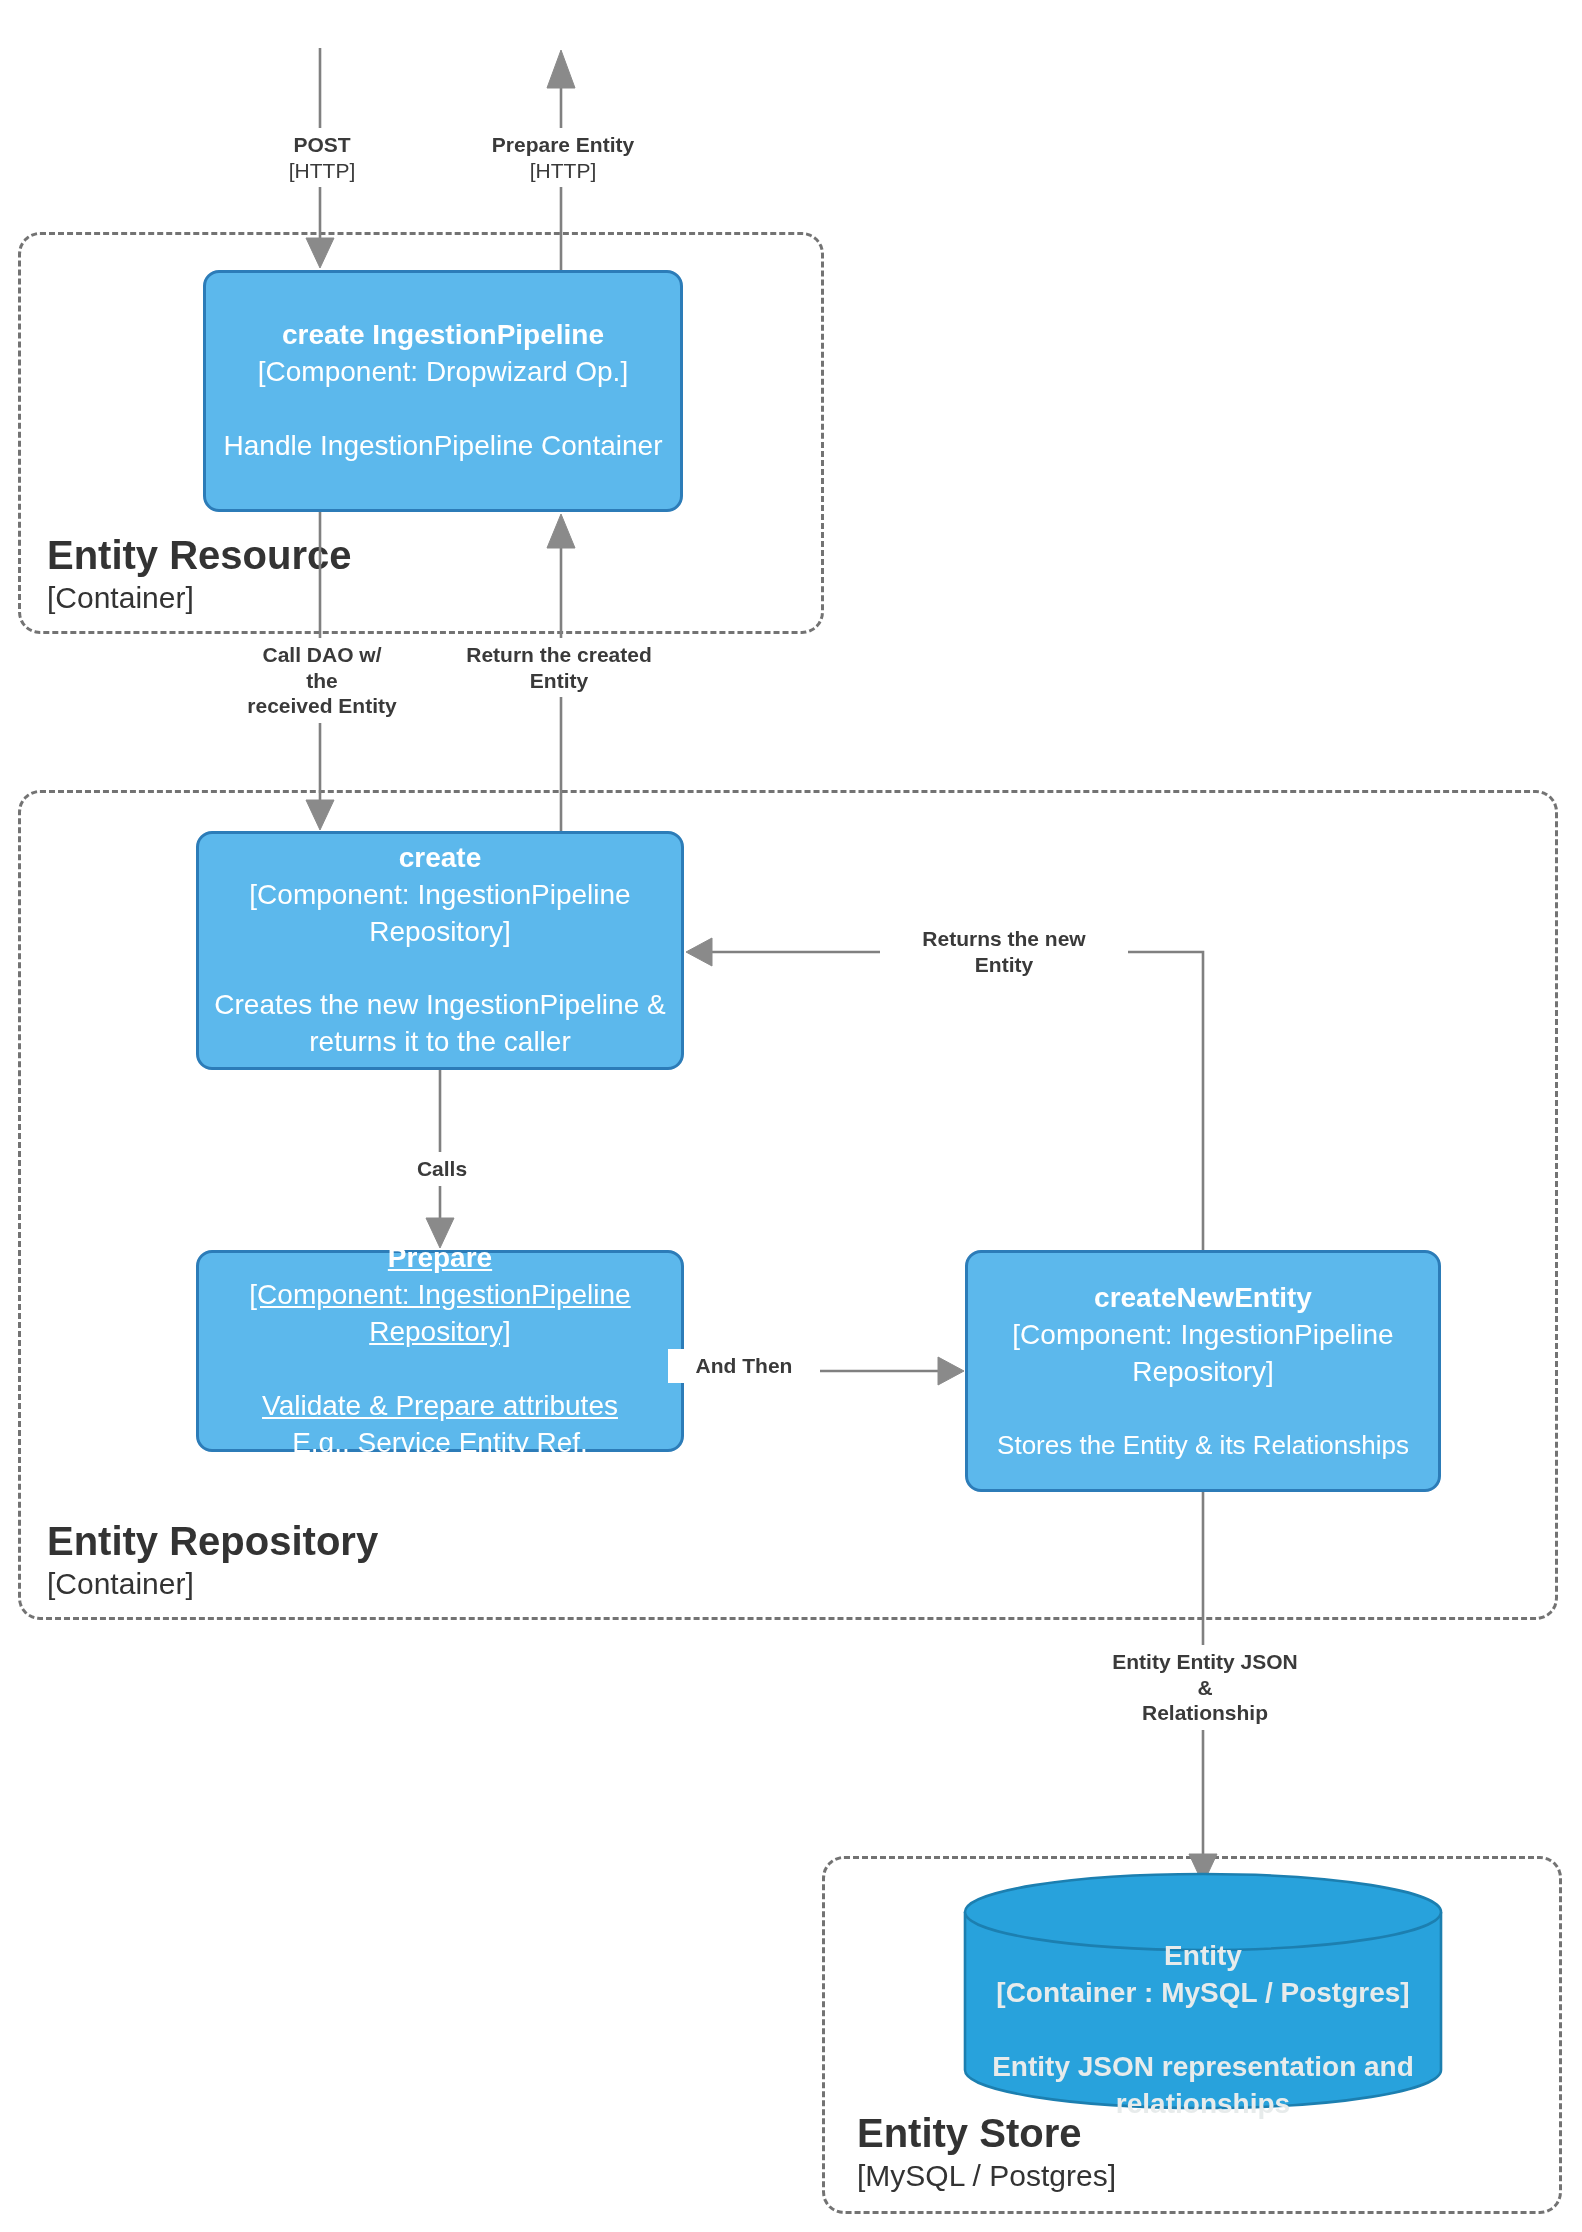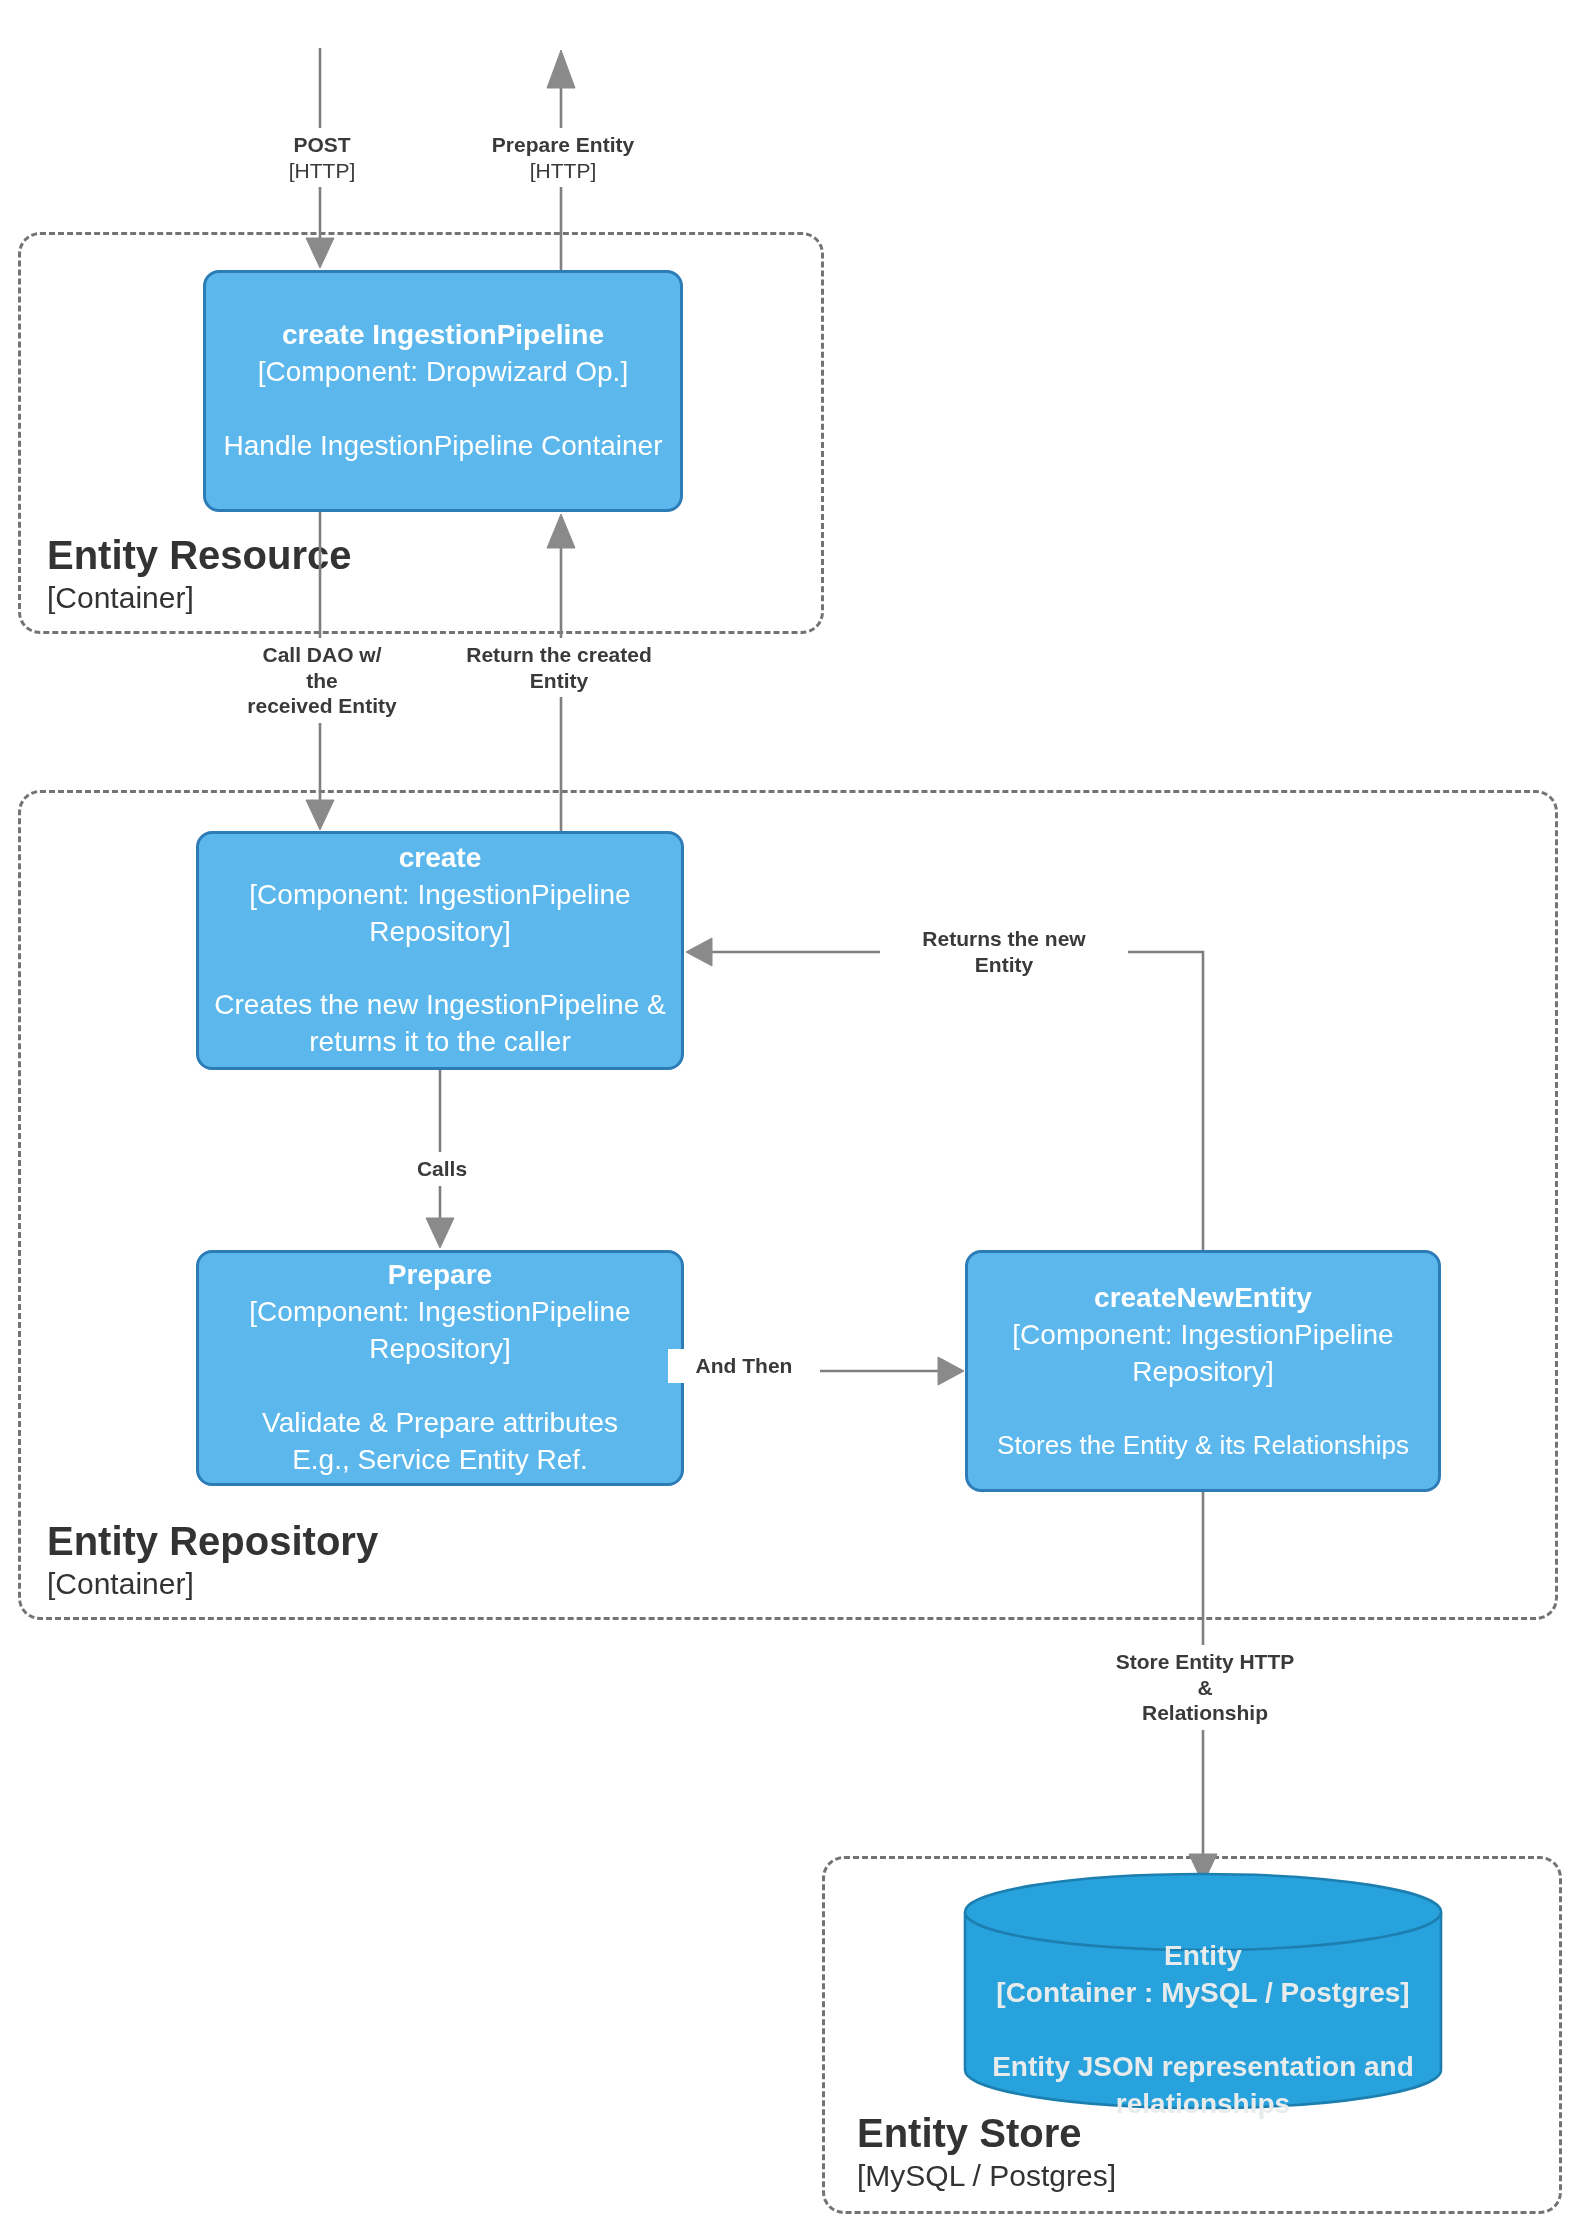--- a/index.html
+++ b/index.html
@@ -197,21 +197,21 @@
     <span class="meta">[Component: Dropwizard Op.]</span>
     <span class="desc">Handle IngestionPipeline Container</span>
   </div>
 
   <div class="node" style="left:196px; top:831px; width:488px; height:239px;">
     <span class="title">create</span>
     <span class="meta">[Component: IngestionPipeline Repository]</span>
     <span class="desc">Creates the new IngestionPipeline &amp; returns it to the caller</span>
   </div>
 
-  <div class="node" style="left:196px; top:1250px; width:488px; height:236px;">
+  <div class="node" style="left:196px; top:1250px; width:488px; height:202px;text-decoration:underline;">
     <span class="title">Prepare</span>
     <span class="meta">[Component: IngestionPipeline Repository]</span>
     <span class="desc">
       <span class="desc-line">Validate &amp; Prepare attributes</span>
       <span class="desc-line">E.g., Service Entity Ref.</span>
     </span>
   </div>
 
   <div class="node" style="left:965px; top:1250px; width:476px; height:242px; padding:8px 1px;">
     <span class="title">createNewEntity</span>
@@ -259,18 +259,18 @@
   <div class="edge-label" style="left:668px; top:1349px; width:148px;">
     <span class="lbl-line">And Then</span>
   </div>
 
   <div class="edge-label" style="left:880px; top:922px; width:244px;">
     <span class="lbl-line">Returns the new</span>
     <span class="lbl-line">Entity</span>
   </div>
 
   <div class="edge-label" style="left:1073px; top:1645px; width:260px;">
-    <span class="lbl-line">Store Entity HTTP</span>
+    <span class="lbl-line">Entity Entity JSON</span>
     <span class="lbl-line">&amp;</span>
     <span class="lbl-line">Relationship</span>
   </div>
 
 </div>
 
 </body></html>

